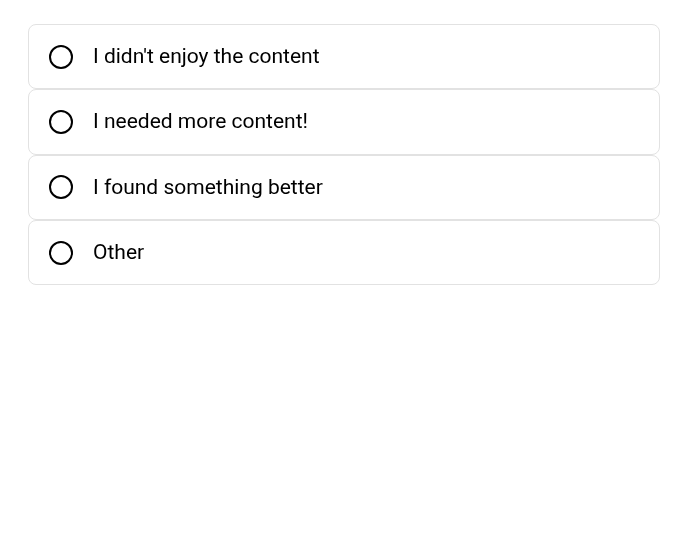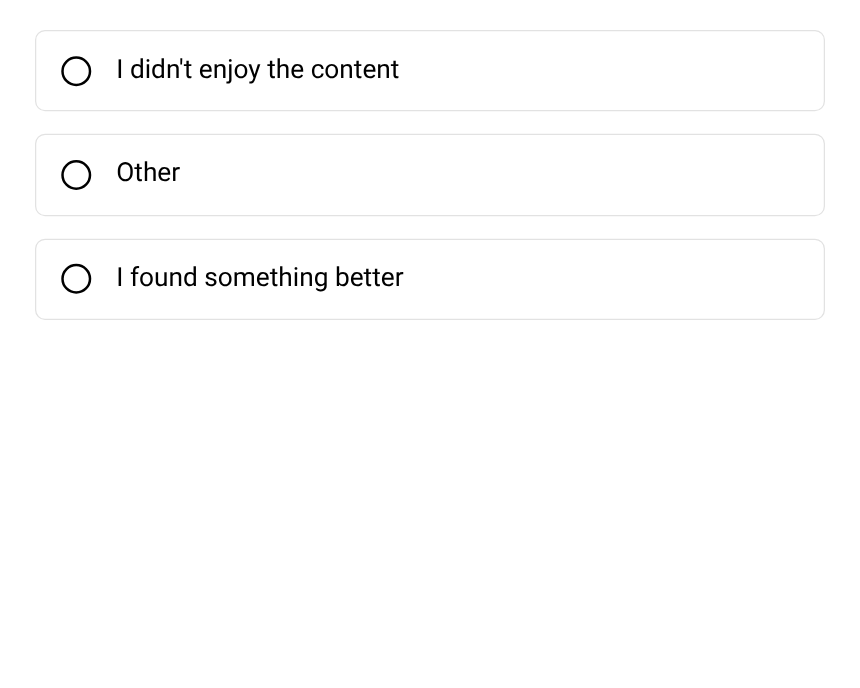--- a/index.html
+++ b/index.html
@@ -12,21 +12,20 @@
       font-family: -apple-system, BlinkMacSystemFont, "Segoe UI", Roboto, Helvetica, Arial, sans-serif;
       background: #ffffff;
       width: 688px;
       height: 550px;
       padding: 24px 28px;
     }
     
     .option-list {
       display: flex;
       flex-direction: column;
-      gap: 18px;
     }
     
     .option-item {
       display: flex;
       align-items: center;
       gap: 20px;
       padding: 18px 20px;
       border: 1px solid #e2e2e2;
       border-radius: 8px;
       background: #ffffff;
@@ -52,25 +51,29 @@
 </head>
 <body>
 
 <div class="option-list">
 
   <div class="option-item">
     <span class="radio-circle"></span>
     <span class="option-label">I didn't enjoy the content</span>
   </div>
 
+  <div class="option-item">
+    <span class="radio-circle"></span>
+    <span class="option-label">I needed more content!</span>
+  </div>
 
+
+  <div class="option-item">
+    <span class="radio-circle"></span>
+    <span class="option-label">I found something better</span>
+  </div>
 
   <div class="option-item">
     <span class="radio-circle"></span>
     <span class="option-label">Other</span>
   </div>
 
-  <div class="option-item">
-    <span class="radio-circle"></span>
-    <span class="option-label">I found something better</span>
-  </div>
-
 </div>
 
 </body></html>

